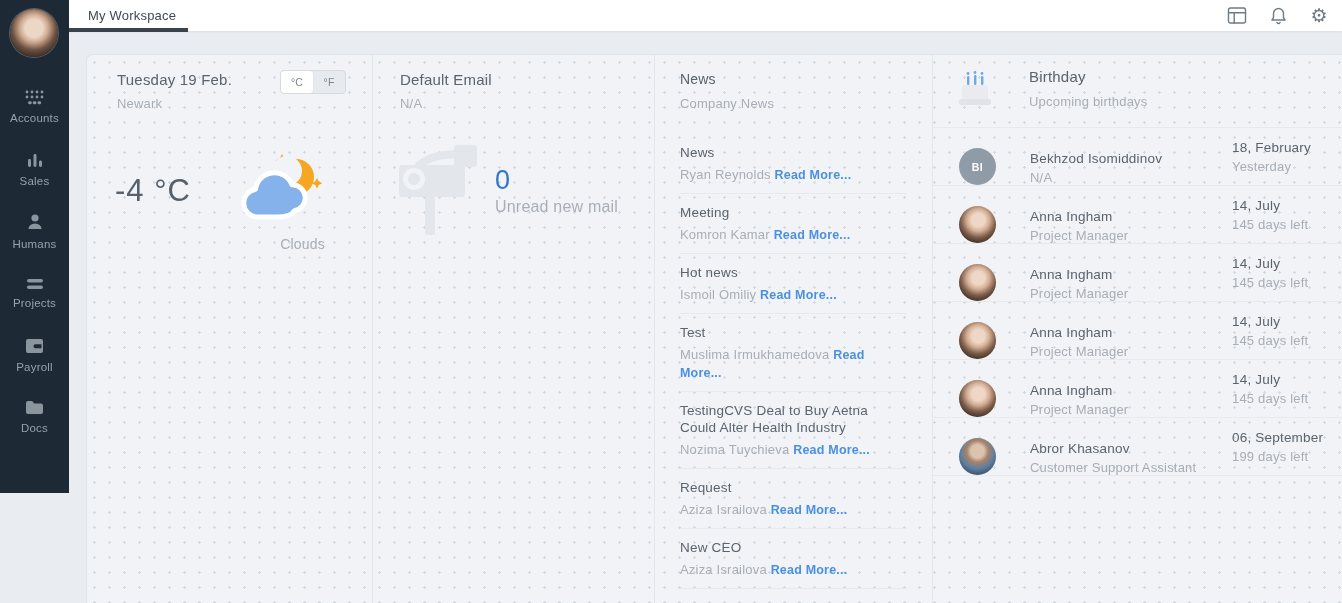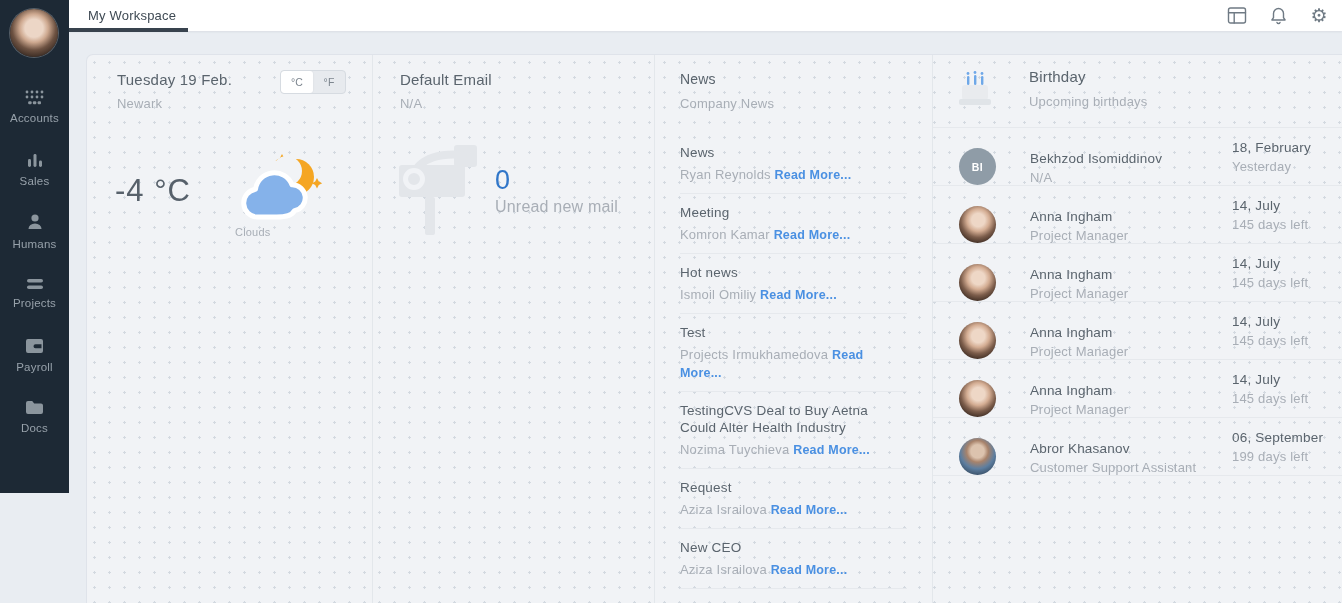--- a/index.html
+++ b/index.html
@@ -78,21 +78,21 @@
   .unit-btn {
     flex:1; display:flex; align-items:center; justify-content:center;
     font-size:10.5px; color:#7d868f; cursor:pointer;
   }
   .unit-btn.selected { background:#ffffff; border-radius:3px; box-shadow:0 0 2px rgba(0,0,0,.08); }
   .w-temp {
     position:absolute; left:28px; top:118px;
     font-size:31px; font-weight:400; color:#57616b; letter-spacing:1px;
   }
   .w-icon { position:absolute; left:148px; top:90px; }
-  .w-cond { position:absolute; left:148px; top:171px; width:90px; text-align:left; font-size:11px; color:#a8aeb6; }
+  .w-cond { position:absolute; left:148px; top:181px; width:90px; text-align:right; font-size:14px; color:#a8aeb6; }
   
   .e-title { position:absolute; left:27px; top:16px; }
   .e-sub   { position:absolute; left:27px; top:41px; }
   .e-icon  { position:absolute; left:24px; top:88px; }
   .e-count { position:absolute; left:122px; top:110px; font-size:27px; color:#3076c9; }
   .e-label { position:absolute; left:122px; top:143px; font-size:16px; color:#a8aeb6; }
   
   .n-head { padding:16px 25px 0 25px; }
   .n-head .w-sub { margin-top:9px; }
   .news-list { margin:23px 25px 0 25px; }
@@ -294,21 +294,21 @@
       </div>
 
       <div class="news-item">
         <div class="news-title">Hot news</div>
         <div class="news-byline"><span>Ismoil Omiliy</span>
           <span class="read-more">Read More...</span></div>
       </div>
 
       <div class="news-item">
         <div class="news-title">Test</div>
-        <div class="news-byline"><span>Projects Irmukhamedova</span>
+        <div class="news-byline"><span>Muslima Irmukhamedova</span>
           <span class="read-more">Read More...</span></div>
       </div>
 
       <div class="news-item">
         <div class="news-title">TestingCVS Deal to Buy Aetna Could Alter Health Industry</div>
         <div class="news-byline"><span>Nozima Tuychieva</span>
           <span class="read-more">Read More...</span></div>
       </div>
 
       <div class="news-item">

